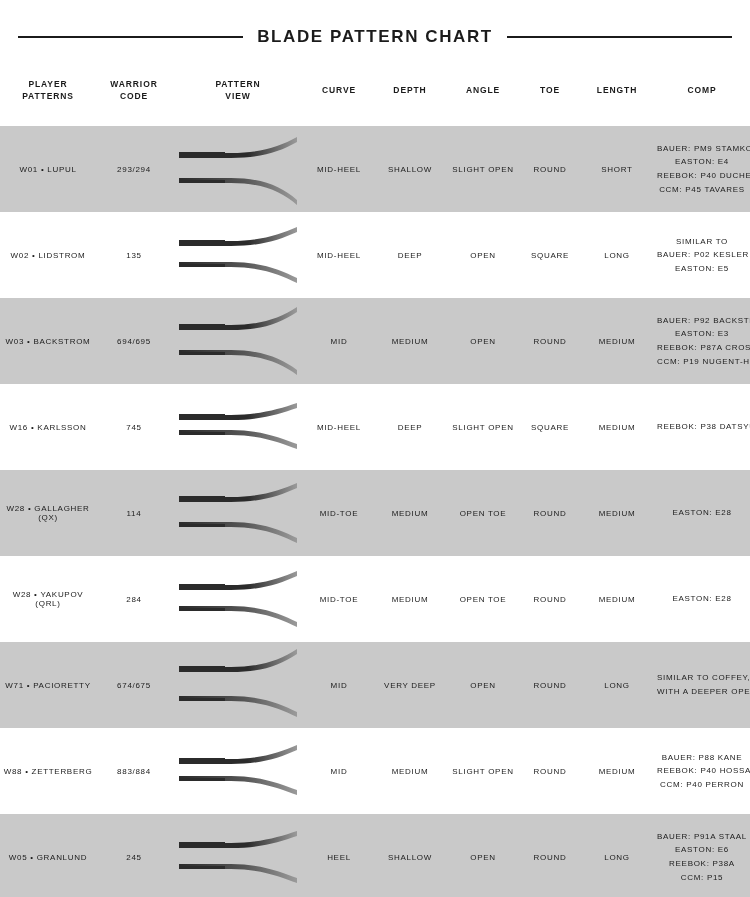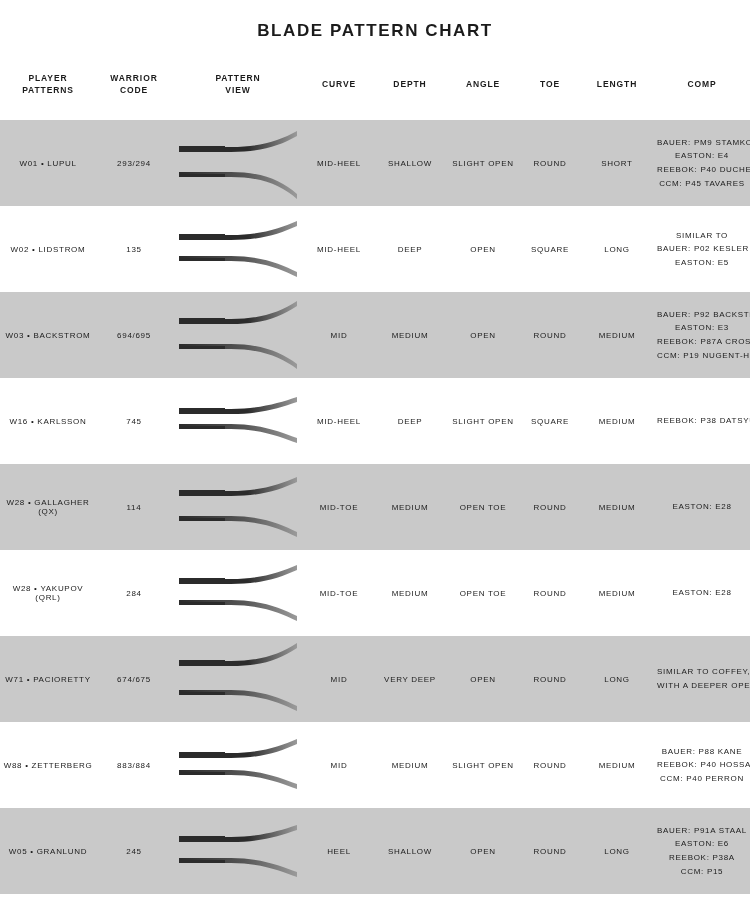--- a/index.html
+++ b/index.html
@@ -17,22 +17,21 @@
     overflow: hidden;
   }
 
   
   .title-row {
     display: flex;
     align-items: center;
     justify-content: center;
     height: 34px;
     padding: 0 18px;
-    margin-top: 14px;
-    flex-direction: column;
+    margin-top: 20px;
   }
   .title-rule {
     flex: 1 1 auto;
     height: 2px;
     background: #1b1b1b;
   }
   .title-text {
     flex: 0 0 auto;
     padding: 0 14px;
     font-size: 17px;

